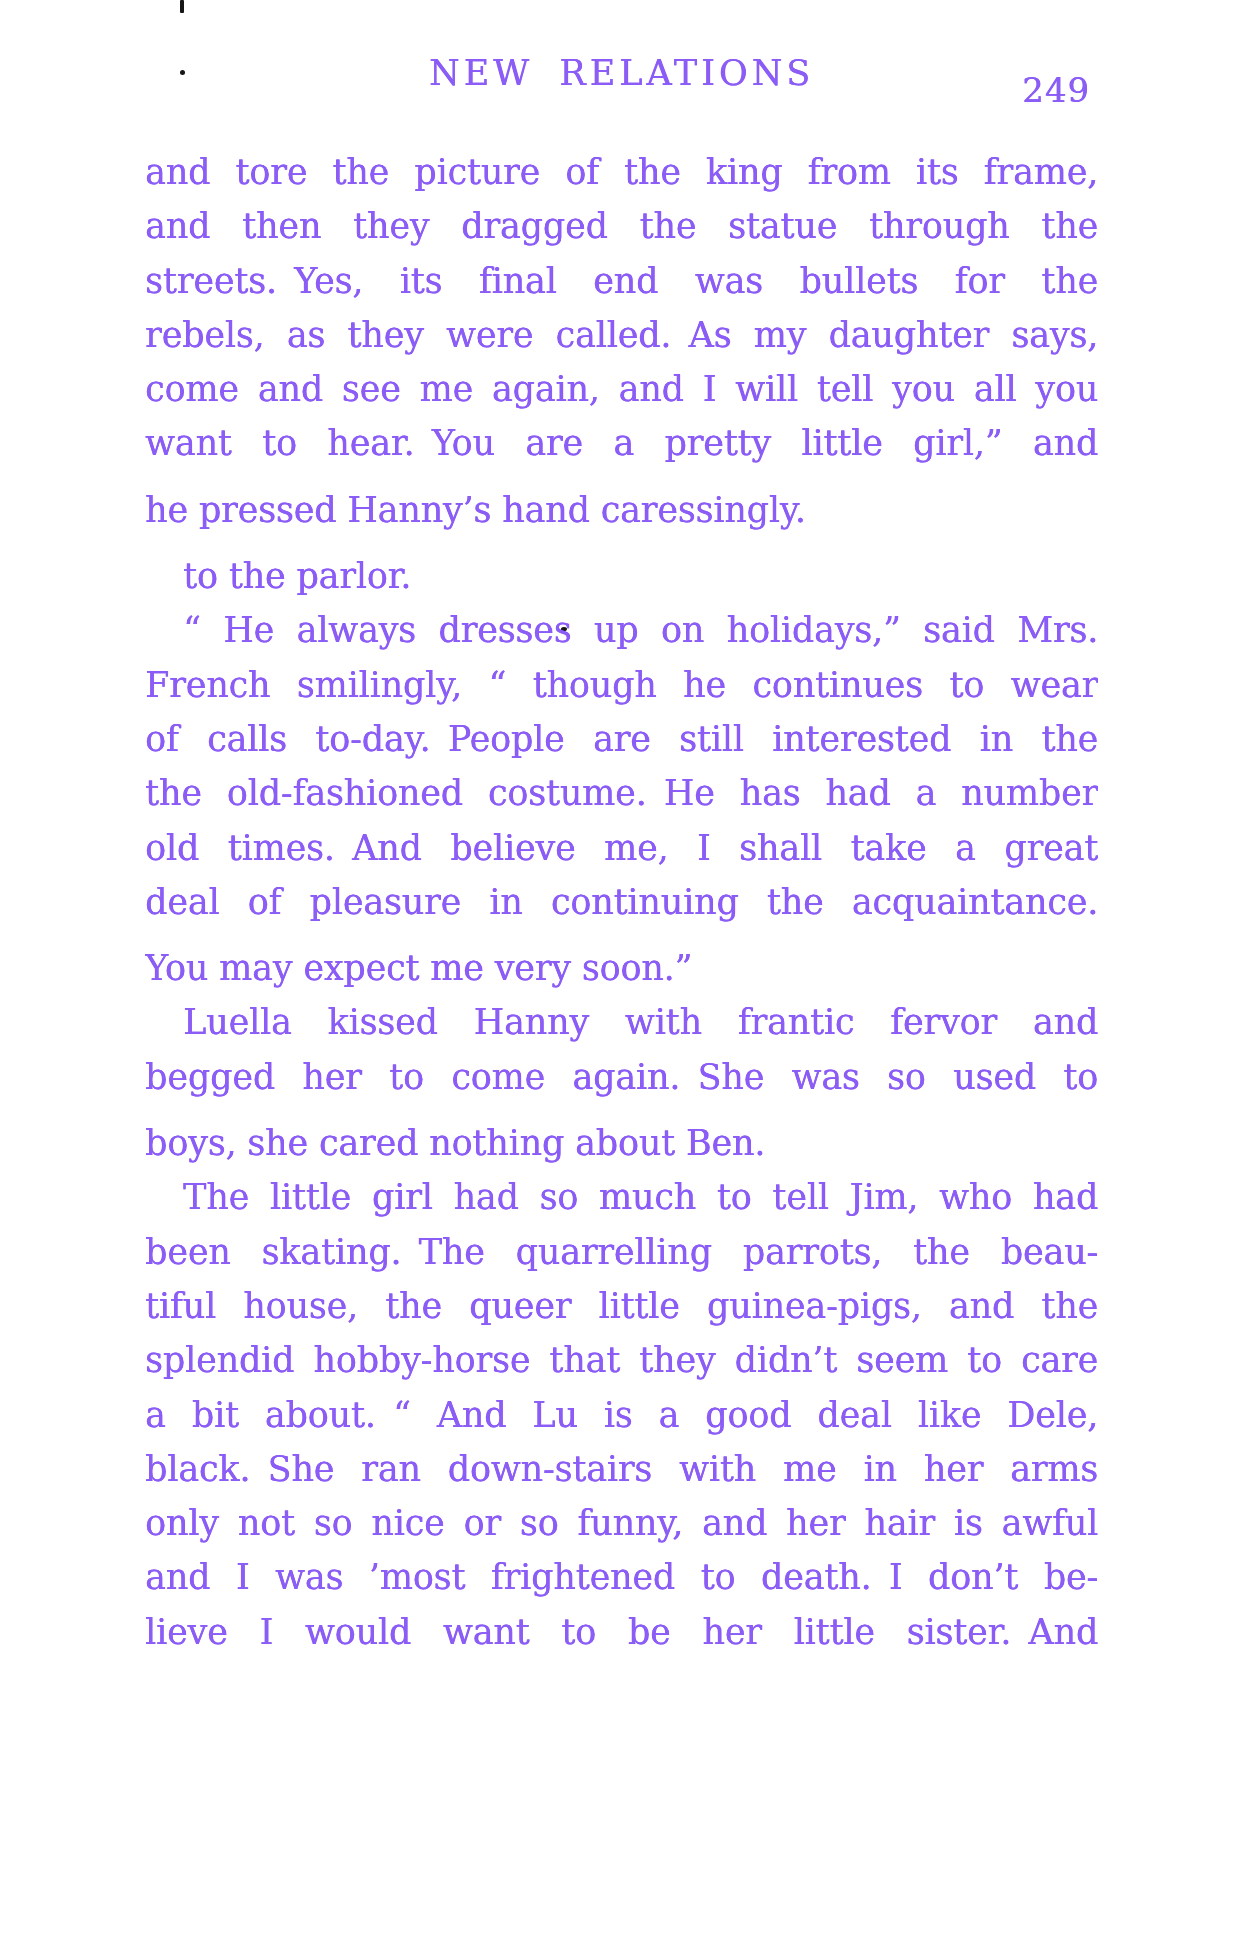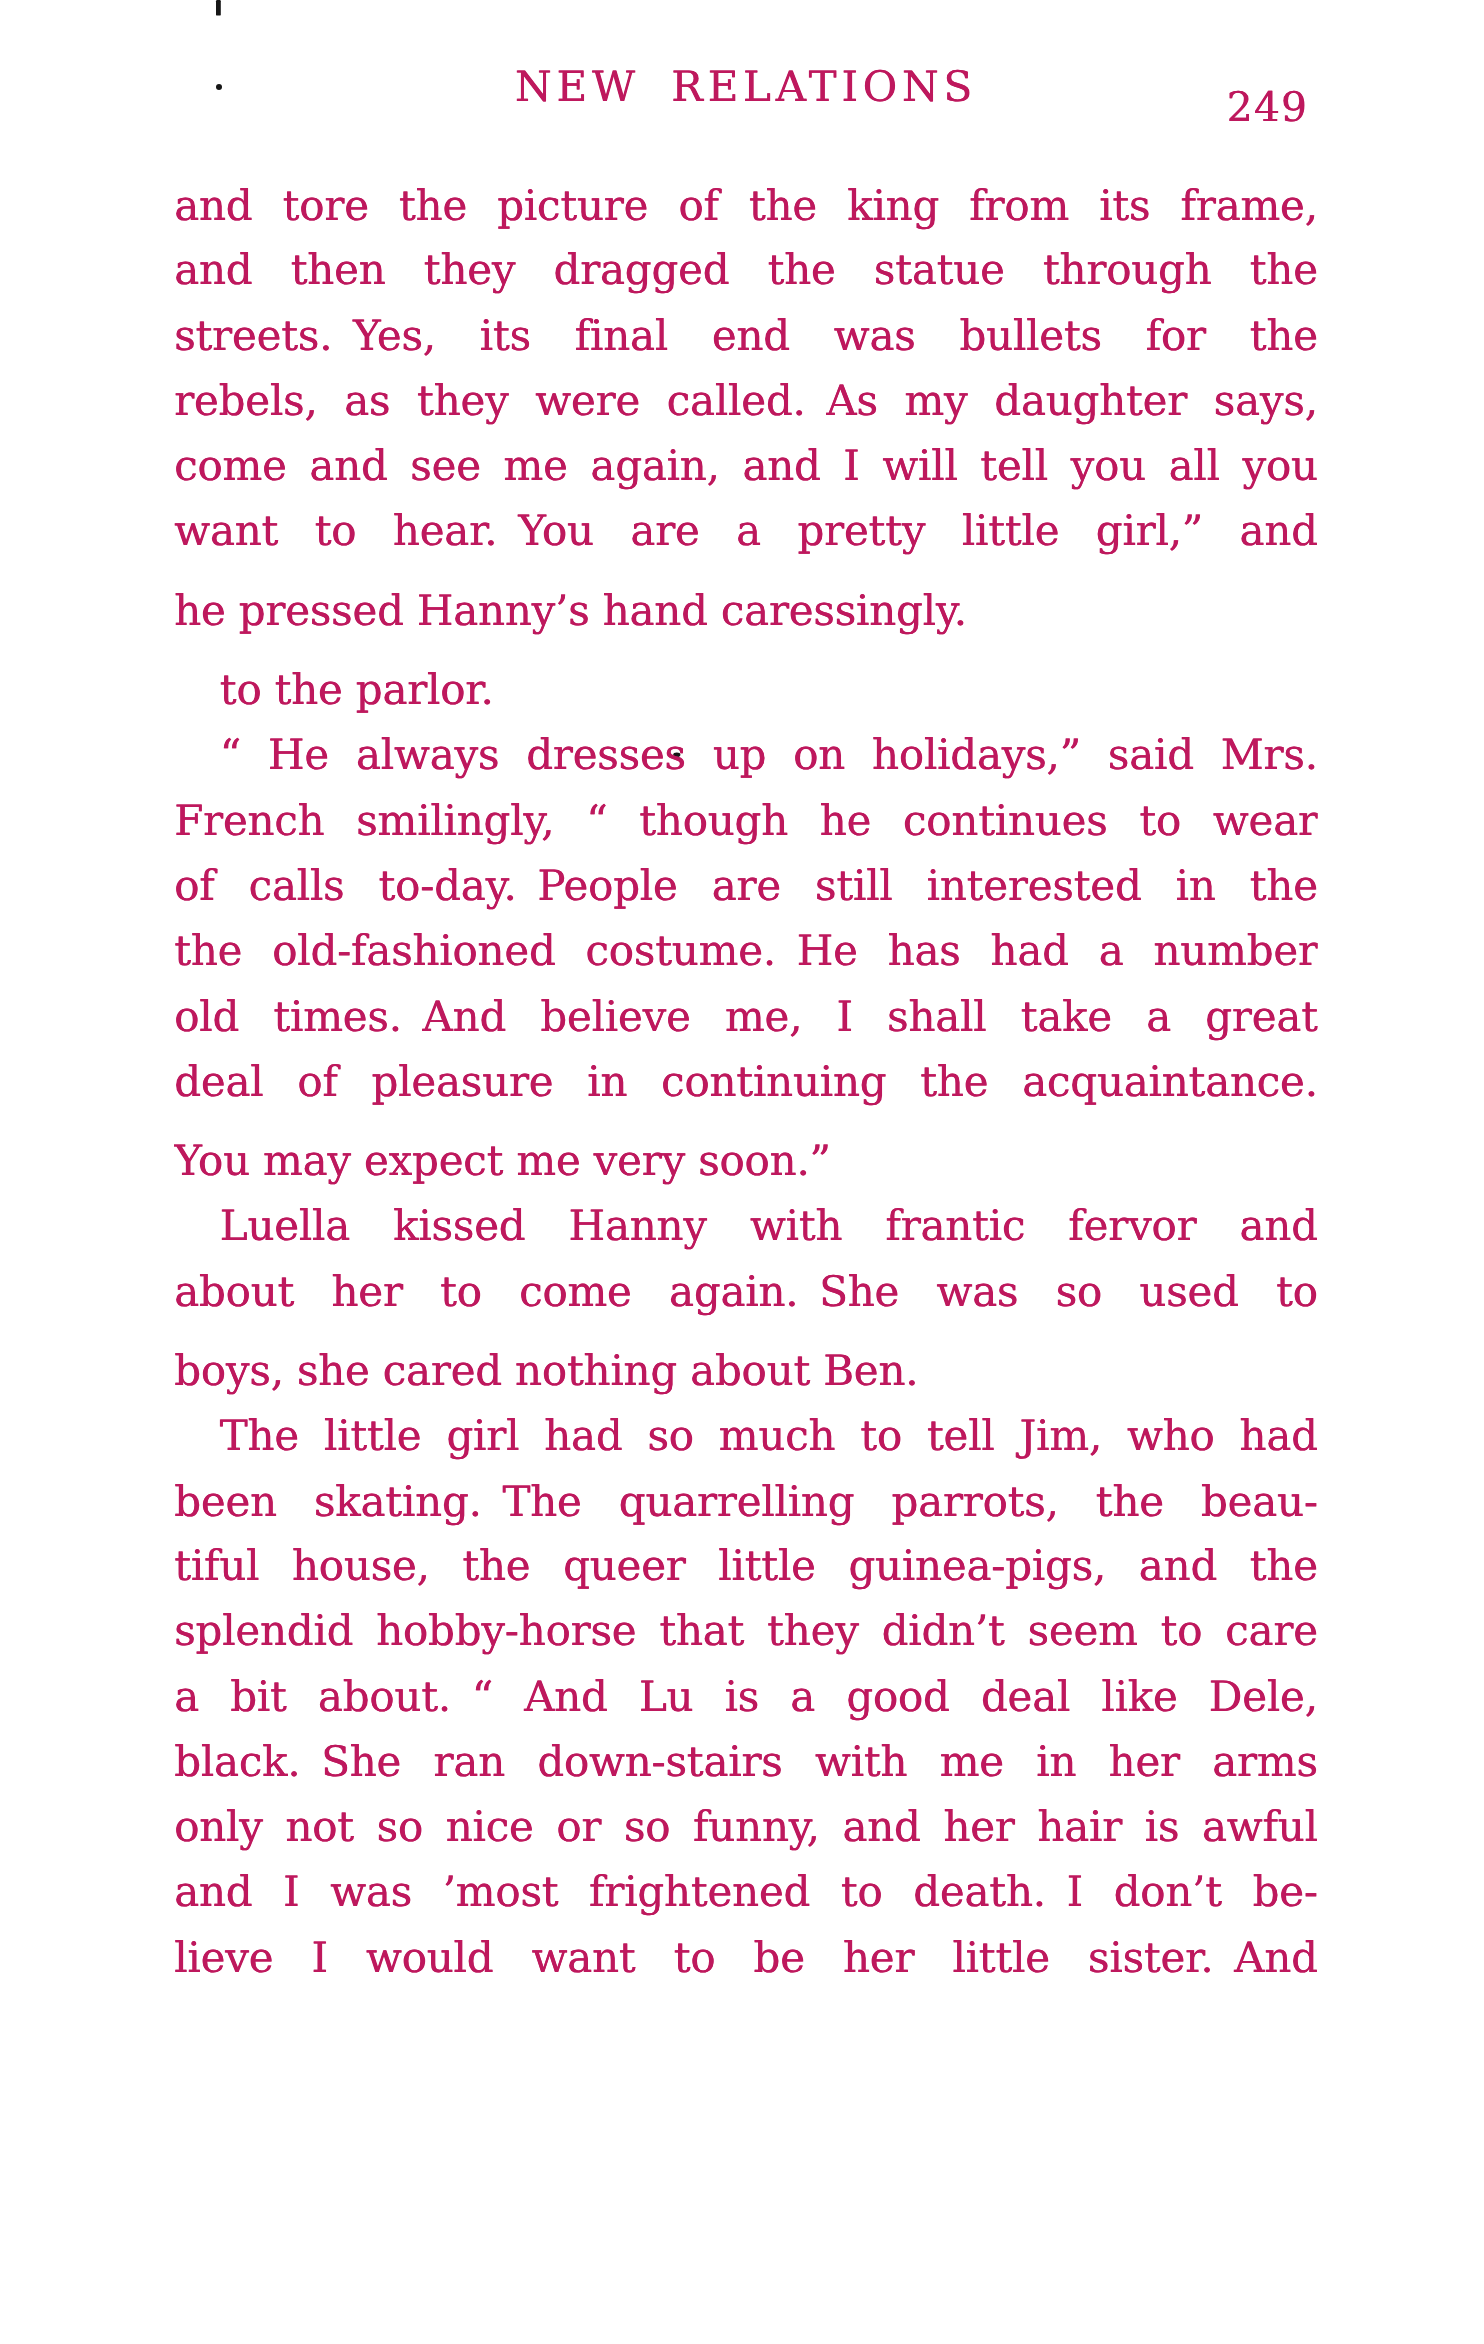--- a/index.html
+++ b/index.html
@@ -3,21 +3,21 @@
 <meta charset="utf-8">
 <style>
   html, body { margin: 0; padding: 0; background: #ffffff; }
   .page {
     position: relative;
     width: 1237px;
     height: 1953px;
     background: #ffffff;
     overflow: hidden;
     font-family: "DejaVu Serif", "Liberation Serif", serif;
-    color: #be185d;
+    color: #8b5cf6;
     border-radius: 15px;
   }
 
   
   .header {
     position: absolute;
     left: 145px;
     top: 50px;
     width: 953px;
     height: 60px;
@@ -110,21 +110,21 @@
       <div class="line">French smilingly, “ though he continues to wear</div>
       <div class="line">of calls to-day. People are still interested in the</div>
       <div class="line">the old-fashioned costume. He has had a number</div>
       <div class="line">old times. And believe me, I shall take a great</div>
       <div class="line">deal of pleasure in continuing the acquaintance.</div>
       <div class="line plain">You may expect me very soon.”</div>
     </div>
 
     <div class="para indented">
       <div class="line">Luella kissed Hanny with frantic fervor and</div>
-      <div class="line">about her to come again. She was so used to</div>
+      <div class="line">begged her to come again. She was so used to</div>
       <div class="line plain">boys, she cared nothing about Ben.</div>
     </div>
 
     <div class="para indented">
       <div class="line">The little girl had so much to tell Jim, who had</div>
       <div class="line">been skating. The quarrelling parrots, the beau-</div>
       <div class="line">tiful house, the queer little guinea-pigs, and the</div>
       <div class="line">splendid hobby-horse that they didn’t seem to care</div>
       <div class="line">a bit about. “ And Lu is a good deal like Dele,</div>
       <div class="line">black. She ran down-stairs with me in her arms</div>

